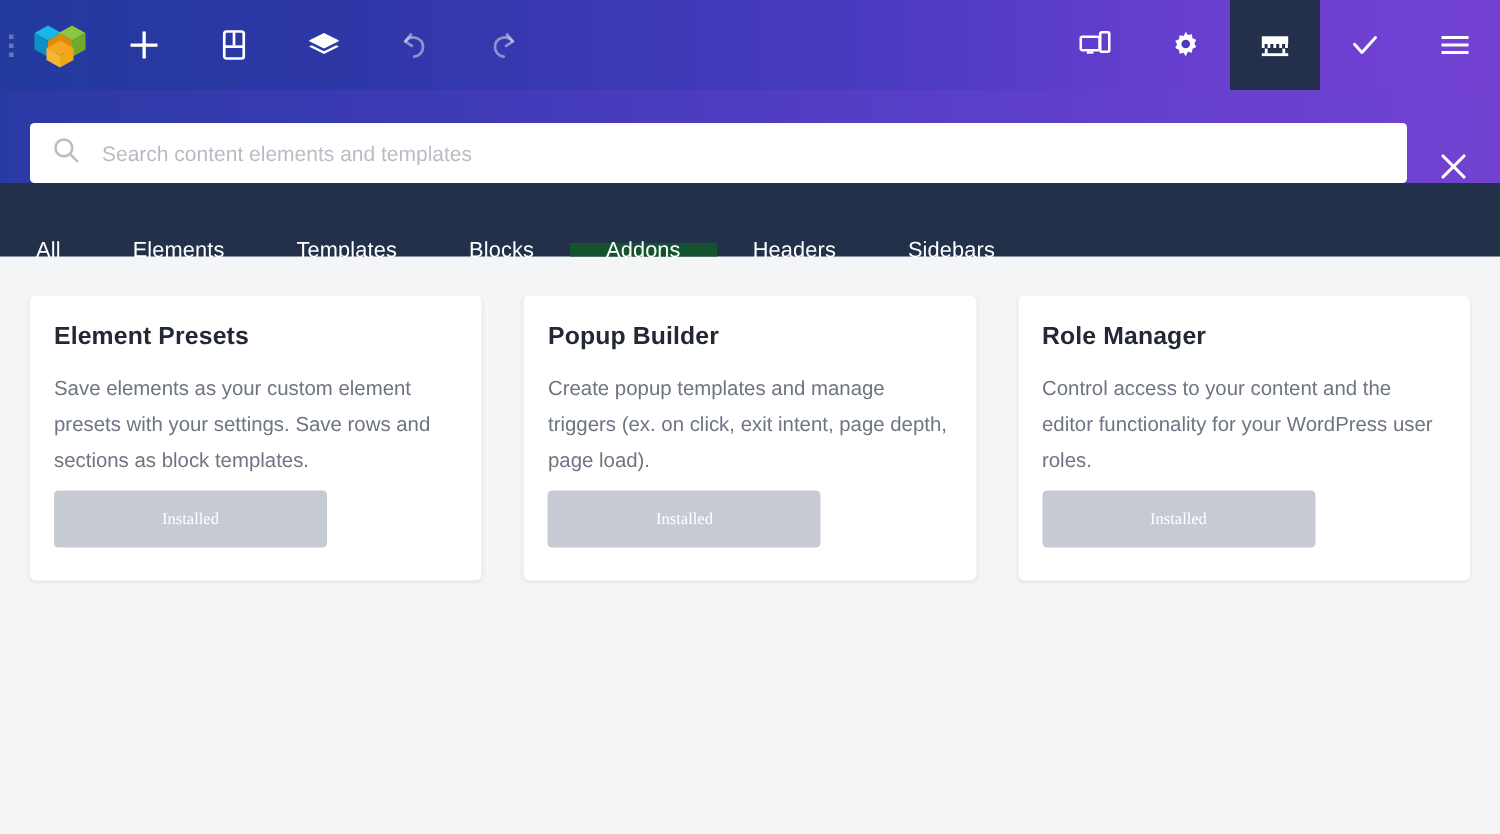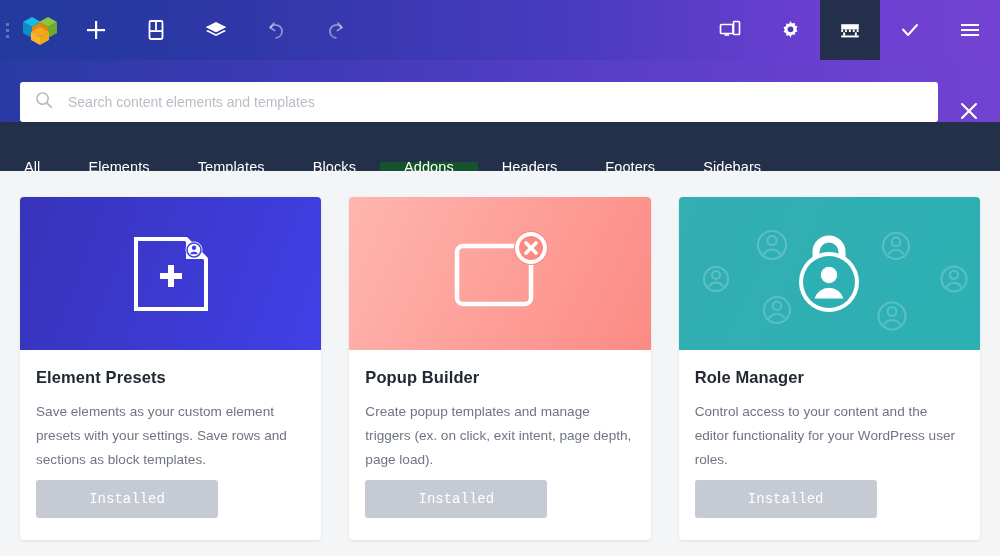--- a/index.html
+++ b/index.html
@@ -69,21 +69,21 @@
   }
   .tab.active { background: #14532d; }
 
   
   .grid {
     display: flex; gap: 28px; padding: 26px 20px 0 20px;
   }
   .card {
     width: 305px; background: #ffffff; border-radius: 4px;
     box-shadow: 0 1px 3px rgba(30,40,70,.10);
-    overflow: hidden; display: flex; flex-direction: column;
+    overflow: hidden; display: flex; flex-direction: row;
   }
   .card-art { height: 153px; position: relative; overflow: hidden; }
   .art-1 { background: linear-gradient(110deg, #3733ba 0%, #4040e6 100%); }
   .art-2 { background: linear-gradient(115deg, #ffb5af 0%, #fc8a84 100%); }
   .art-3 { background: linear-gradient(115deg, #33aeb3 0%, #2db0b3 100%); }
   .art-center {
     position: absolute; inset: 0;
     display: flex; align-items: center; justify-content: center;
   }
   .card-body { padding: 18px 16px 22px 16px; }
@@ -91,22 +91,22 @@
     font-size: 16.5px; font-weight: bold; color: #222934;
     letter-spacing: .1px; margin-bottom: 13px;
   }
   .card-desc {
     font-size: 13.6px; line-height: 1.75; color: #6e7582;
     margin-bottom: 9px;
   }
   .install-btn {
     display: inline-block; min-width: 182px; height: 38px; line-height: 38px;
     text-align: center; background: #c6cad3; color: #ffffff;
-    font-size: 14px; border: 0; border-radius: 3px; cursor: pointer;
-    font-family: Liberation Mono, monospace;
+    font-size: 11px; border: 0; border-radius: 3px; cursor: pointer;
+    font-family: Liberation Serif, serif;
   }
 </style>
 </head>
 <body>
 
 <div class="app">
 
   <div class="toolbar">
 
     <div class="drag-handle">
@@ -236,21 +236,20 @@
     </div>
   </div>
 
   <div class="tabs">
     <div class="tab">All</div>
     <div class="tab">Elements</div>
     <div class="tab">Templates</div>
     <div class="tab">Blocks</div>
     <div class="tab active">Addons</div>
     <div class="tab">Headers</div>
-    <div class="tab">Footers</div>
     <div class="tab">Sidebars</div>
   </div>
 
   <div class="grid">
 
     <div class="card">
       <div class="card-art art-1">
         <div class="art-center">
           <svg width="86" height="86" viewBox="0 0 86 86">
             <path d="M8 8 H58 L78 28 V78 H8 Z" fill="none" stroke="#ffffff" stroke-width="4"></path>

